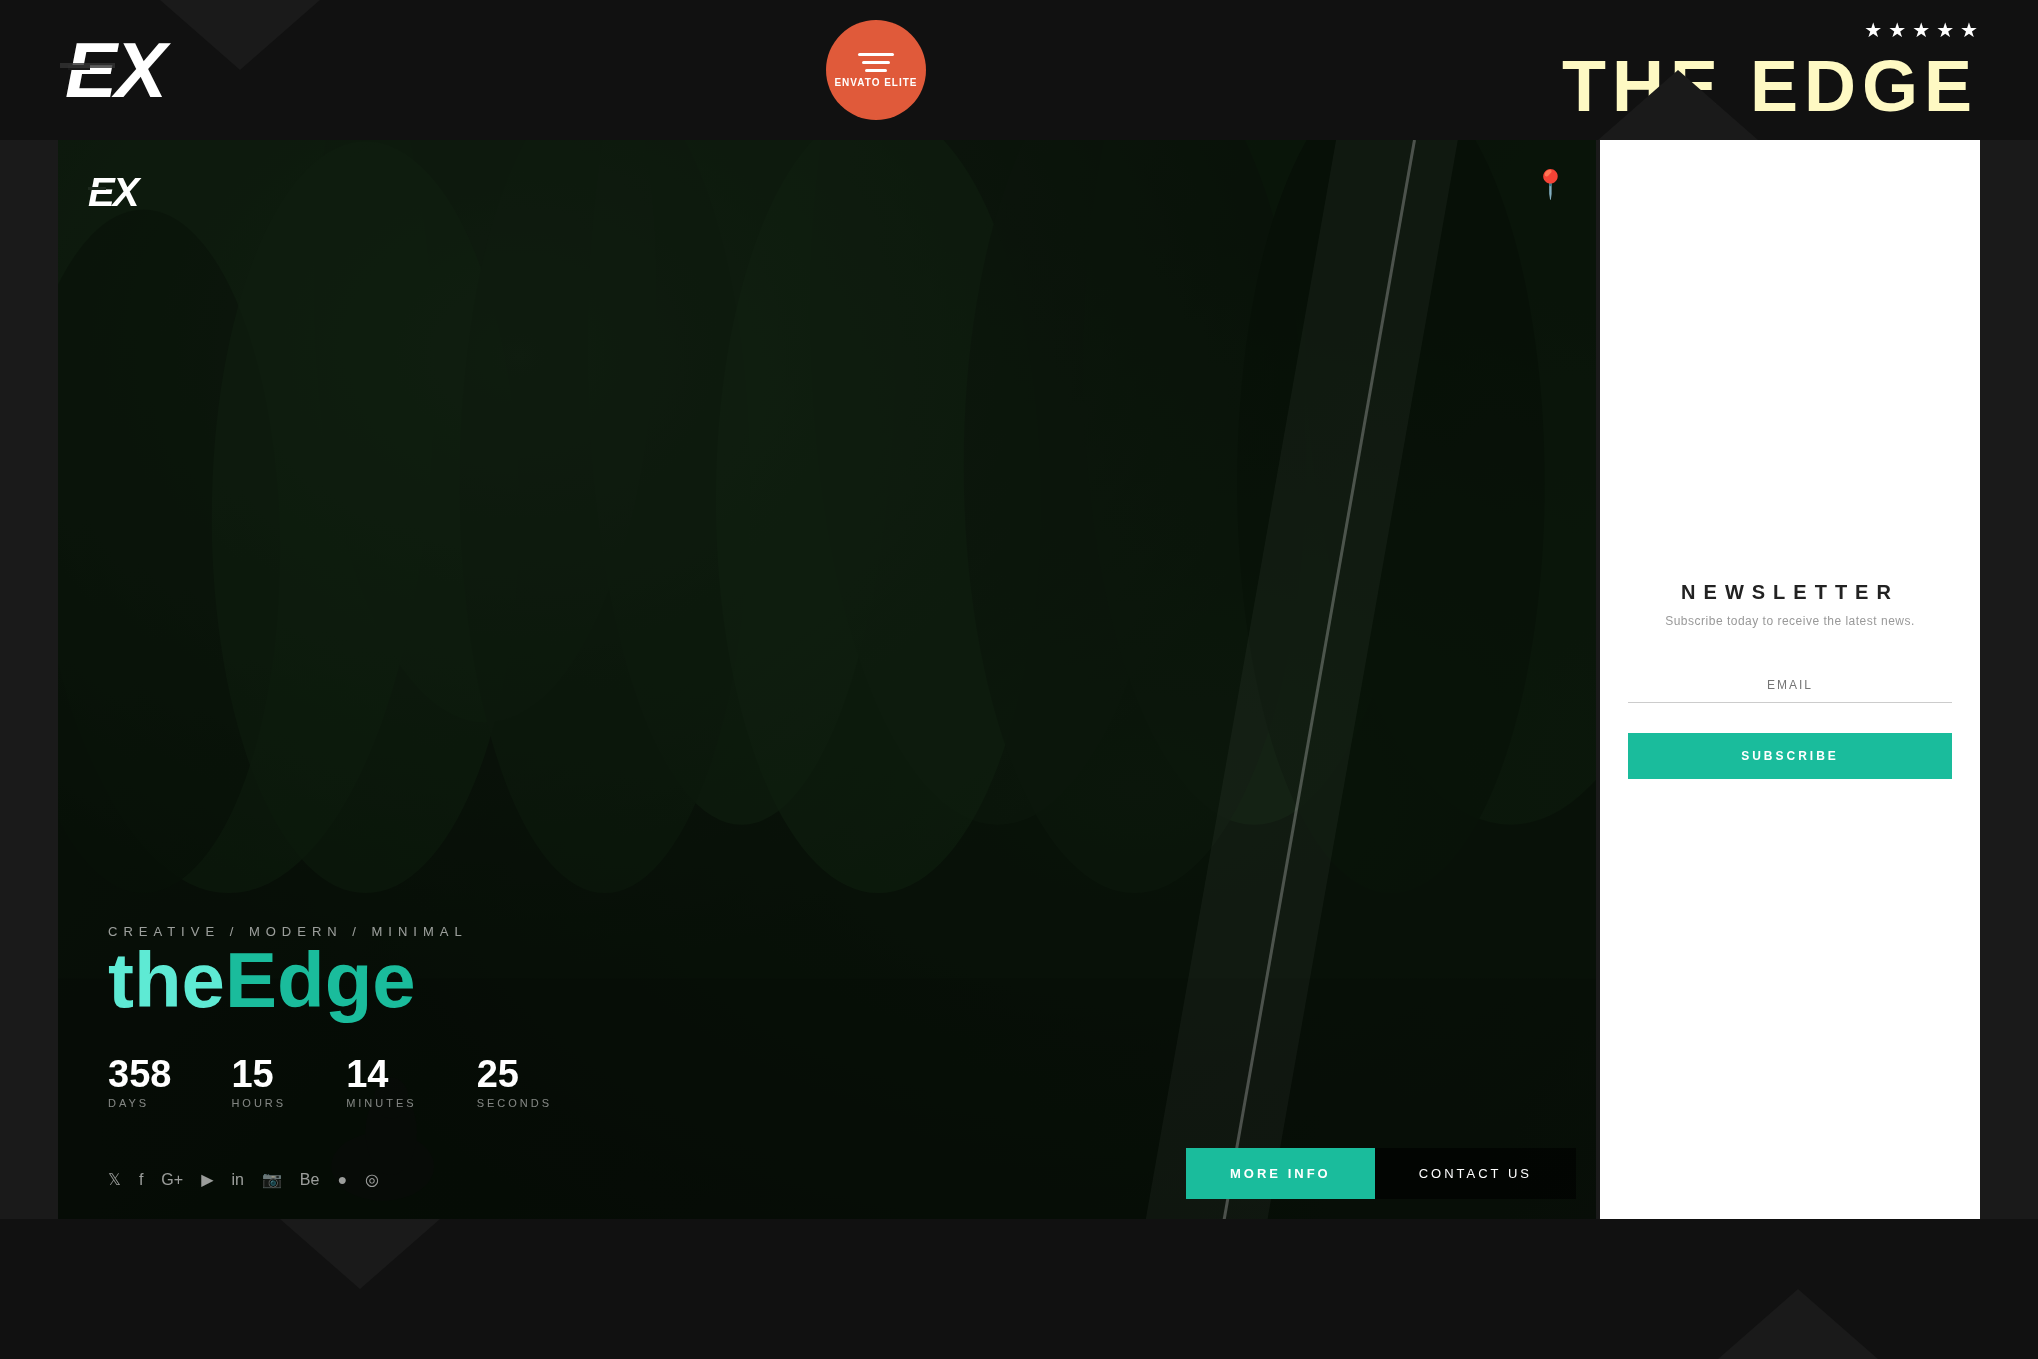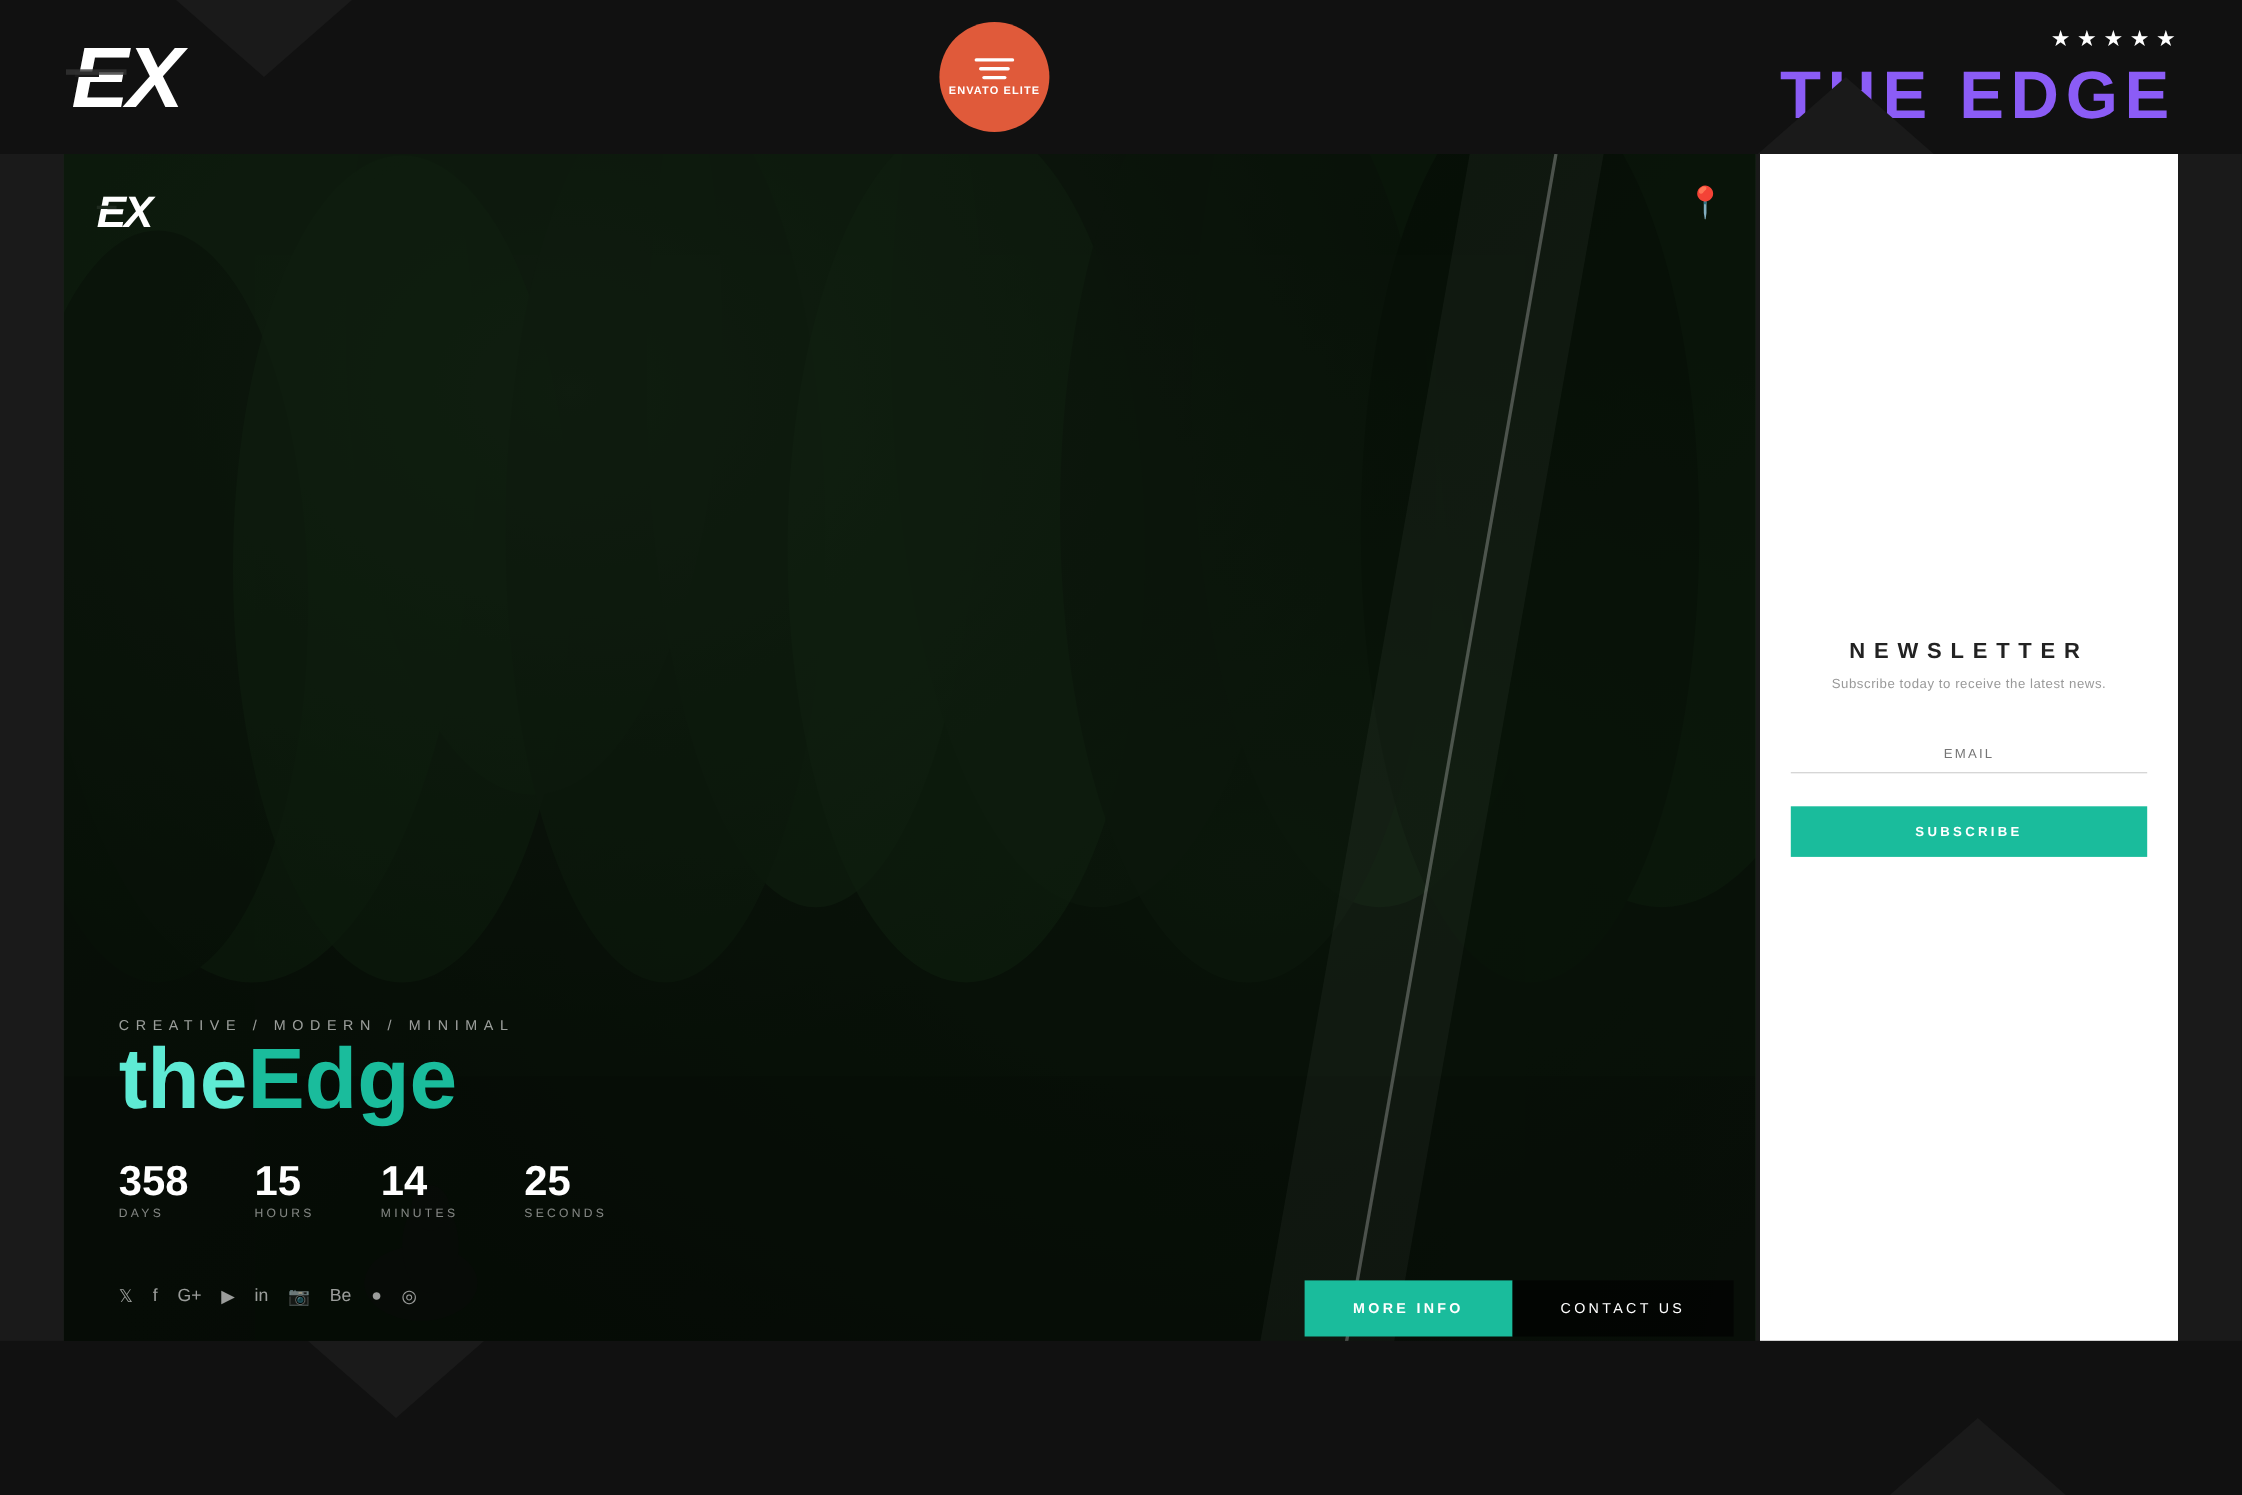--- a/index.html
+++ b/index.html
@@ -99,22 +99,22 @@
       display: flex;
       gap: 6px;
       margin-bottom: 8px;
     }
     .star {
       color: white;
       font-size: 20px;
     }
 
     .site-title {
-      color: #8b5cf6;
-      font-size: 61px;
+      color: #fef9c3;
+      font-size: 72px;
       font-weight: 900;
       letter-spacing: 6px;
       text-transform: uppercase;
       line-height: 1;
     }
 
     
     .bottom-area {
       position: absolute;
       bottom: 0;
@@ -309,21 +309,21 @@
     }
 
     .social-icon {
       color: rgba(255,255,255,0.6);
       font-size: 16px;
     }
 
     
     .action-buttons {
       position: absolute;
-      bottom: 4px;
+      bottom: 20px;
       right: 20px;
       display: flex;
       z-index: 5;
       align-items: flex-end;
     }
 
     .btn-more-info {
       background: #1abc9c;
       color: white;
       padding: 18px 44px;

